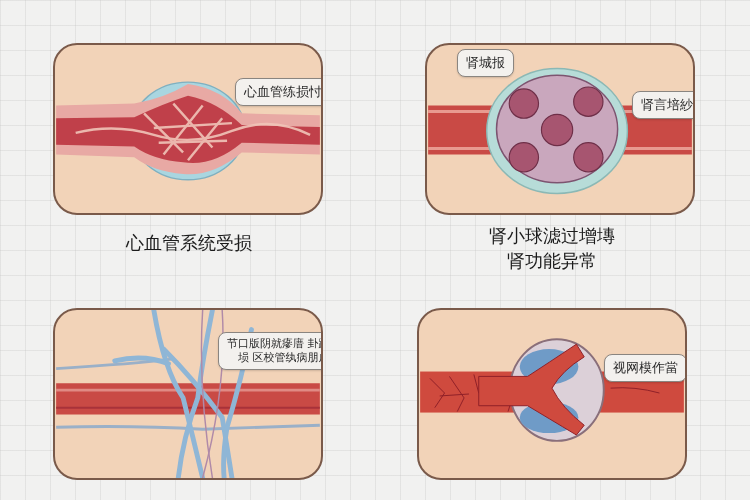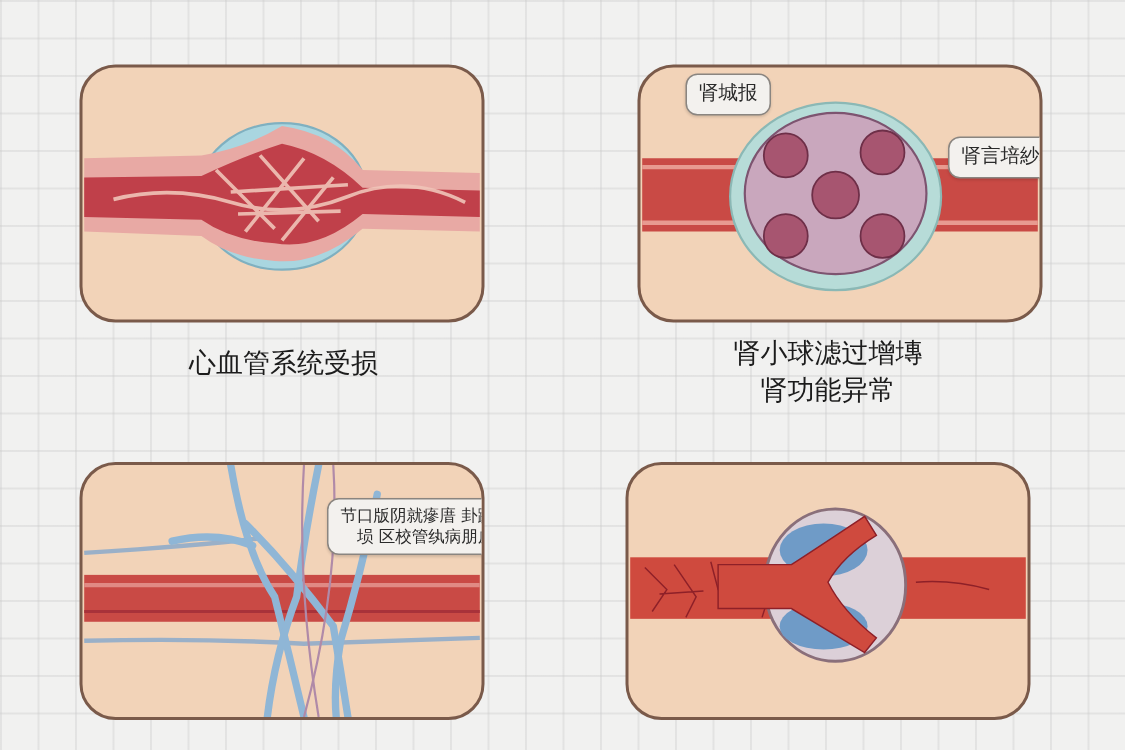--- a/index.html
+++ b/index.html
@@ -37,20 +37,21 @@
   <svg viewBox="0 0 270 172">
     <ellipse cx="135" cy="88" rx="58" ry="50" fill="#a9d6e0" stroke="#7fb0c0" stroke-width="1.5"></ellipse>
     <path d="M0 62 L80 60 Q110 55 135 40 Q170 45 190 70 L270 72 L270 112 L190 110 Q160 135 130 132 Q100 130 80 115 L0 112 Z" fill="#e8a9a4"></path>
     <path d="M0 75 L80 74 Q110 60 135 52 Q165 58 190 82 L270 84 L270 102 L190 100 Q160 125 130 120 Q100 118 80 104 L0 102 Z" fill="#c0404a"></path>
     <g stroke="#f0c4b8" stroke-width="2.5" fill="none" opacity="0.9">
       <path d="M20 90 Q60 80 100 92 T180 88 T260 92"></path>
       <path d="M90 70 L130 110 M120 60 L160 105 M150 62 L110 112 M170 75 L135 118"></path>
       <path d="M100 85 L180 80 M105 100 L175 98"></path>
     </g>
   </svg>
+  <div class="callout" style="left:180px; top:33px;">心血管练损忖</div>
 </div>
 <div class="caption" style="left:54px; top:231px; width:270px;">心血管系统受损</div>
 
 <div class="panel" style="left:397px; top:43px;margin-left:28px;">
   <svg viewBox="0 0 270 172">
     <path d="M0 62 L270 62 L270 112 L0 112 Z" fill="#c94a45"></path>
     <path d="M0 68 L270 68" stroke="#e89a90" stroke-width="3"></path>
     <path d="M0 106 L270 106" stroke="#e89a90" stroke-width="3"></path>
     <ellipse cx="132" cy="88" rx="72" ry="64" fill="#b7dcd8" stroke="#8bb8b5" stroke-width="1.5"></ellipse>
     <ellipse cx="132" cy="86" rx="62" ry="55" fill="#c9a7bd" stroke="#7d5470" stroke-width="1.5"></ellipse>
@@ -95,13 +96,14 @@
     <rect x="0" y="63" width="270" height="42" fill="#cf4a3e"></rect>
     <g stroke="#8e2028" stroke-width="1" fill="none">
       <path d="M10 70 L25 85 L15 100 M30 68 L45 90 L38 104 M55 66 L60 85 L75 95 M80 70 L95 88 L90 104 M20 88 L50 86"></path>
       <path d="M195 80 Q220 78 245 85"></path>
     </g>
     <ellipse cx="140" cy="82" rx="48" ry="52" fill="#dcd0d8" stroke="#8a6f7a" stroke-width="2"></ellipse>
     <ellipse cx="132" cy="58" rx="30" ry="18" fill="#6f9bc7"></ellipse>
     <ellipse cx="132" cy="110" rx="30" ry="16" fill="#6f9bc7"></ellipse>
     <path d="M60 68 L110 68 Q130 55 160 35 L168 48 Q145 62 135 80 Q145 100 168 118 L160 128 Q130 110 110 98 L60 98 Z" fill="#cf4a3e" stroke="#8e2028" stroke-width="1"></path>
   </svg>
+  <div class="callout" style="left:185px; top:44px;">视网模作當</div>
 </div>
 
 </body></html>

